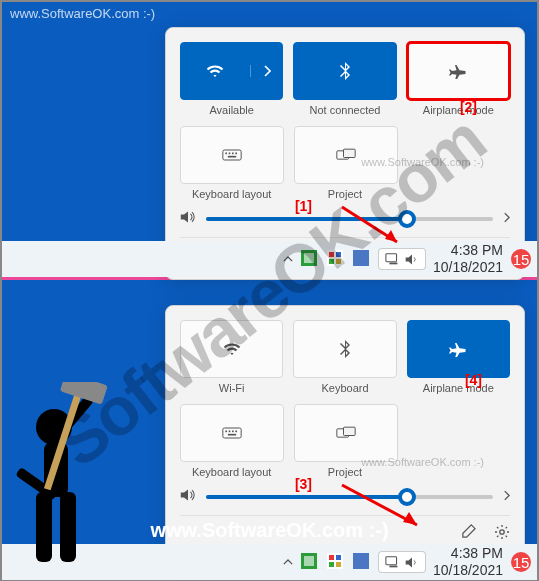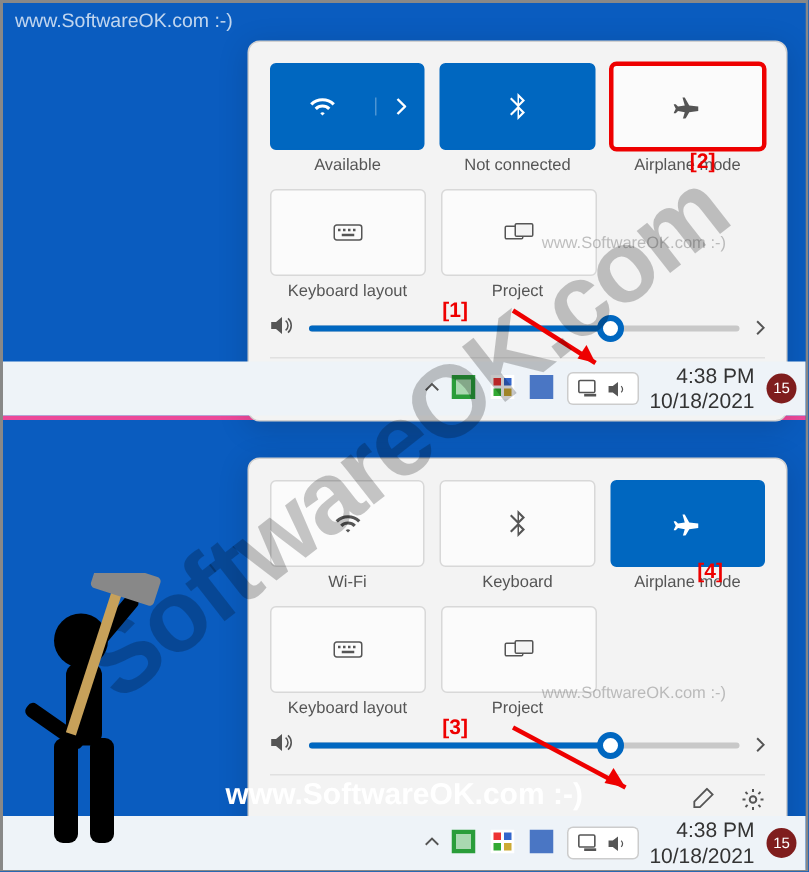--- a/index.html
+++ b/index.html
@@ -212,24 +212,24 @@
       display: inline-block;
     }
     .clock {
       font-size: 14px;
       text-align: right;
       line-height: 1.2;
       color: #333;
     }
     .notif-badge {
       width: 20px; height: 20px;
-      background: #7f1d1d;
+      background: #ef4444;
       color: #fff;
       border-radius: 50%;
-      font-size: 10px;
+      font-size: 15px;
       display: flex;
       align-items: center;
       justify-content: center;
       cursor: pointer;
     }
     .bottom-watermark {
       position: absolute;
       left: 50%;
       transform: translateX(-50%);
       bottom: 38px;

